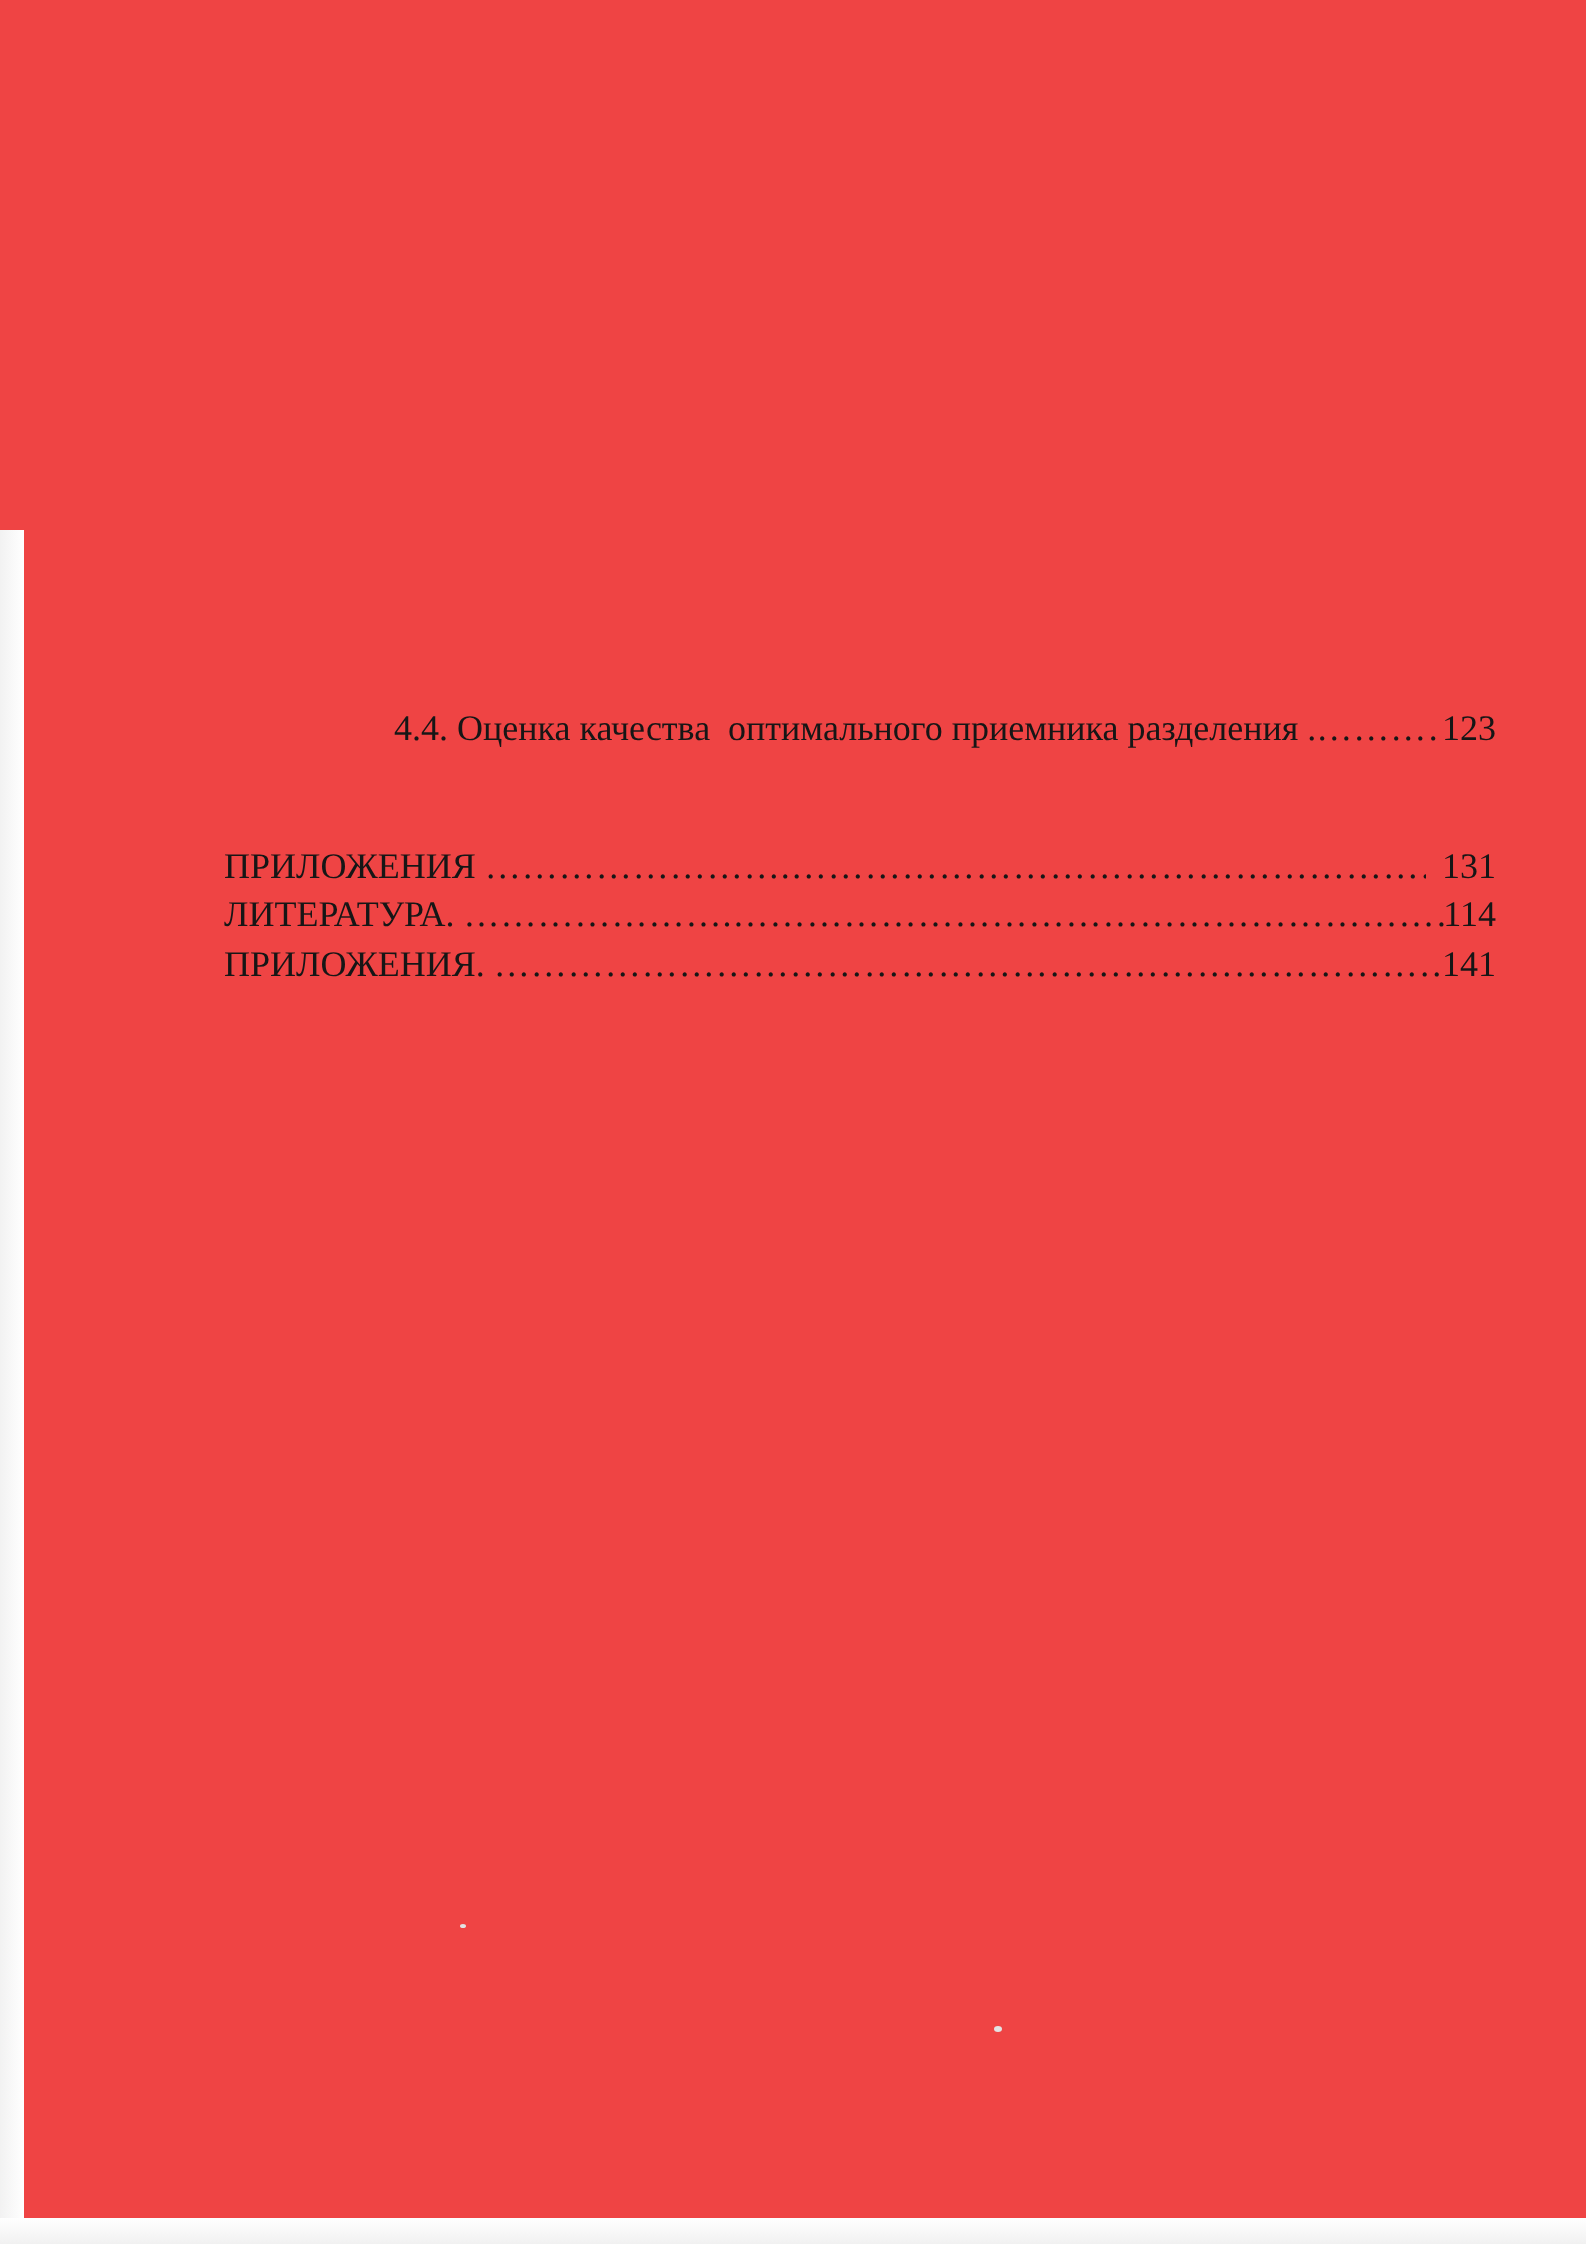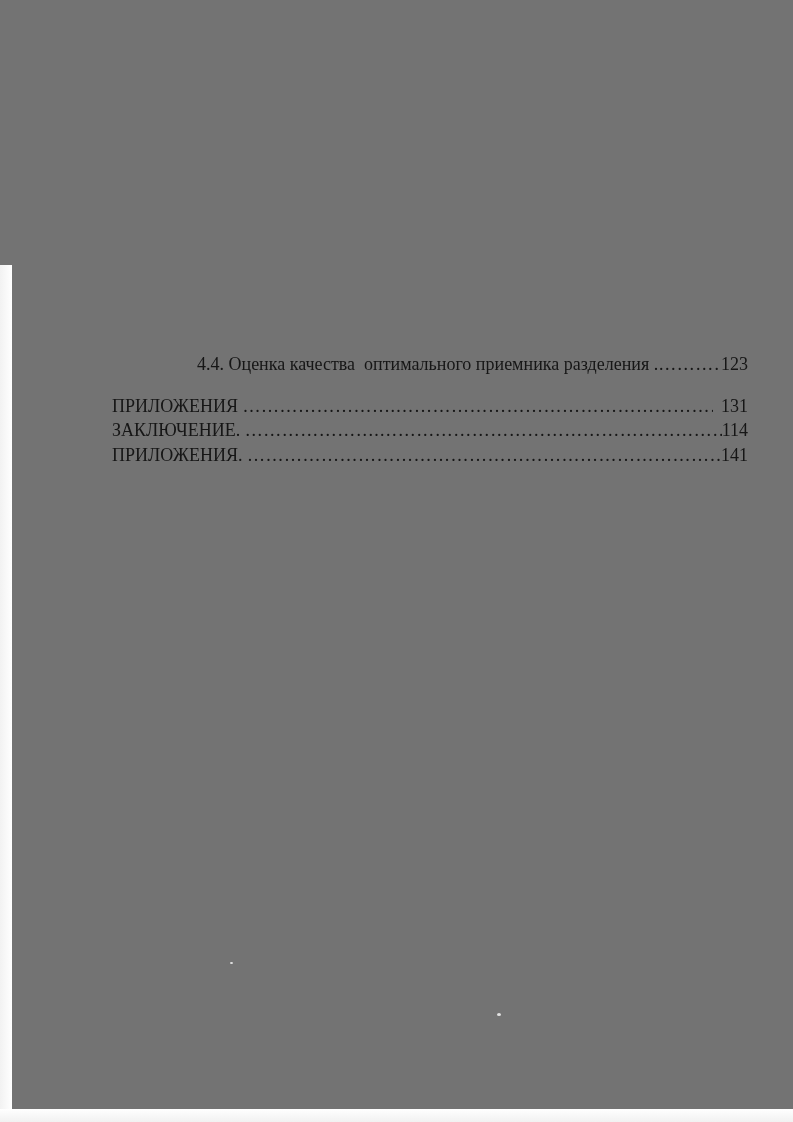--- a/index.html
+++ b/index.html
@@ -4,21 +4,21 @@
 <style>
   html, body {
     margin: 0;
     padding: 0;
     background: #ffffff;
   }
   .page {
     position: relative;
     width: 793px;
     height: 1122px;
-    background: #737373;
+    background: #ef4444;
     overflow: hidden;
     font-family: "Liberation Serif", serif;
     font-size: 18px;
     color: #161616;
   }
   
   .edge-left {
     position: absolute;
     left: 0;
     top: 265px;
@@ -69,21 +69,21 @@
     overflow: hidden;
     white-space: pre;
     letter-spacing: 0.5px;
   }
   .toc-page {
     flex: 0 0 auto;
     white-space: pre;
     text-align: right;
   }
   
-  .toc-row:nth-child(2) .toc-page { padding-left: 8px; }
+  .toc-row:nth-child(2) .toc-page { padding-left: 8px; margin-top: 27px; }
 </style>
 </head>
 <body>
 
 <div class="page">
 
   <div class="edge-left"></div>
   <div class="edge-bottom"></div>
   <div class="speck s1"></div>
   <div class="speck s2"></div>
@@ -96,21 +96,21 @@
       <span class="toc-page">123</span>
     </div>
 
     <div class="toc-row">
       <span class="toc-label">ПРИЛОЖЕНИЯ </span>
       <span class="toc-leader">…………………….…………………………………………………………………………………………</span>
       <span class="toc-page">131</span>
     </div>
 
     <div class="toc-row">
-      <span class="toc-label">ЗАКЛЮЧЕНИЕ. </span>
+      <span class="toc-label">ЛИТЕРАТУРА. </span>
       <span class="toc-leader">………………….……………………………………………………………………………………....</span>
       <span class="toc-page">114</span>
     </div>
 
     <div class="toc-row">
       <span class="toc-label">ПРИЛОЖЕНИЯ. </span>
       <span class="toc-leader">………………………………………………………………………………………………….</span>
       <span class="toc-page">141</span>
     </div>
 

